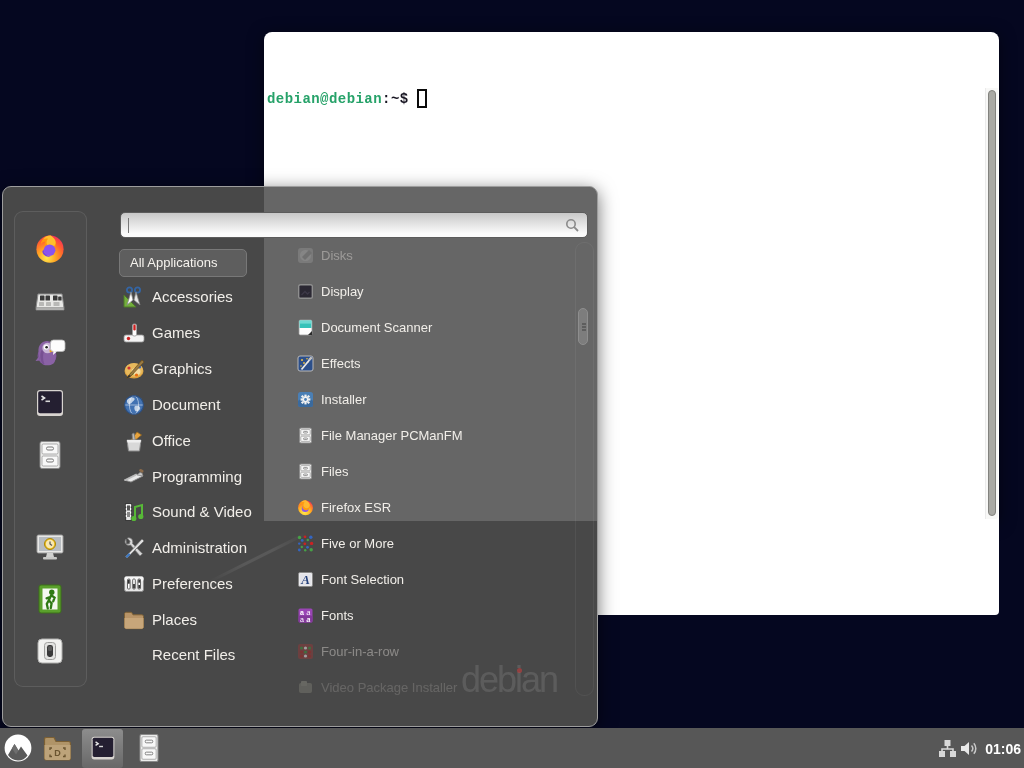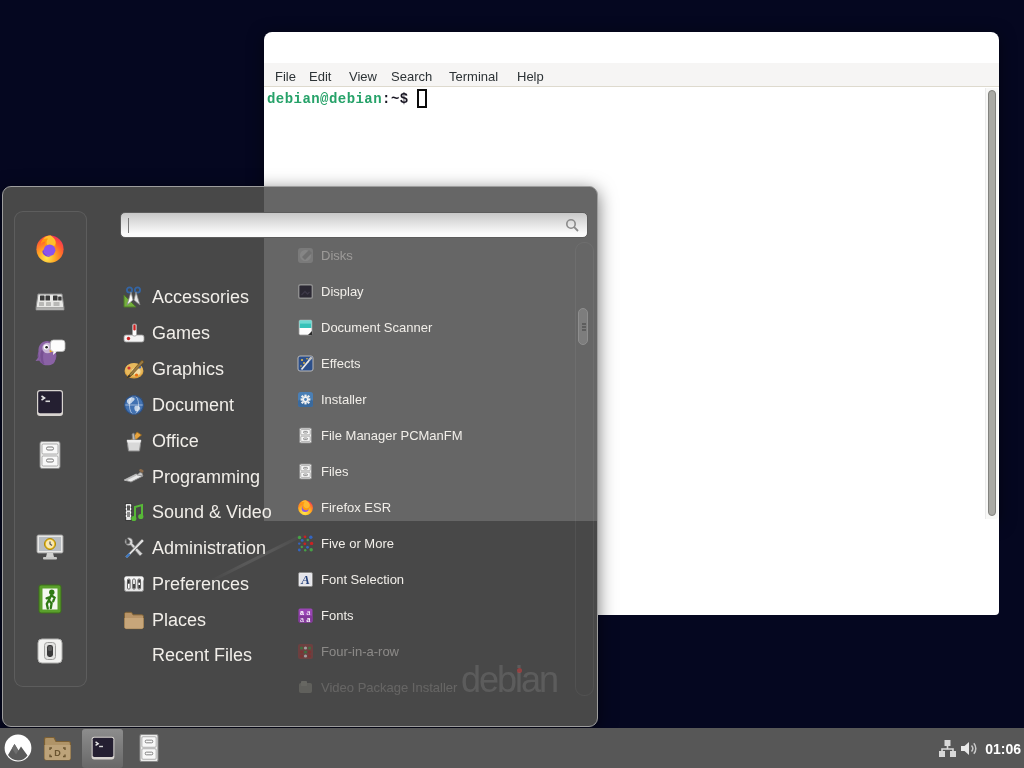--- a/index.html
+++ b/index.html
@@ -36,49 +36,41 @@
         background:rgba(255,255,255,0.165); border-top-right-radius:9px; }
   .streak { background:linear-gradient(90deg,rgba(255,255,255,0.0),rgba(255,255,255,0.09) 35%,rgba(255,255,255,0.09) 65%,rgba(255,255,255,0.0)); }
   #favbox { left:11px; top:24px; width:73px; height:476px; border-radius:9px;
         border:1px solid rgba(255,255,255,0.10); background:rgba(255,255,255,0.02); }
   .fav { left:31px; width:32px; height:32px; }
   #search { left:117px; top:25px; width:468px; height:26px; border-radius:5px;
         background:linear-gradient(#c8c8c8,#fbfbfb 85%); border:1px solid #5c5c5c; }
   #allapps { left:116px; top:62px; width:128px; height:28px; border-radius:5px;
         background:#5e5e5e; border:1px solid #787878; color:#f6f3ee;
         font-size:13px; line-height:26px; padding-left:10px; }
-  .cat { position:absolute; left:149px; font-size:18px; color:#f1eee9; line-height:16px; }
+  .cat { position:absolute; left:149px; font-size:15px; color:#f1eee9; line-height:16px; }
   .cicon { left:120px; width:22px; height:22px; }
   .app { position:absolute; left:318px; font-size:13px; color:#f1eee9; line-height:16px; }
   .aicon { left:294px; width:17px; height:17px; }
   .dim { color:rgba(230,227,222,0.42); }
   #mtrack { left:572px; top:55px; width:19px; height:454px; border-radius:9px;
         border:1px solid rgba(255,255,255,0.055); }
   #mthumb { left:575px; top:121px; width:10px; height:37px; background:#7d7d7d; border-radius:5px; border:1px solid #8e8e8e;}
   #wm { left:458px; top:472px; font-size:36px; font-weight:normal; color:rgba(255,255,255,0.115);
         letter-spacing:-2px; }
 
   
   #taskbar { left:0; top:728px; width:1024px; height:40px; background:#575757; }
   #termbtn { left:82px; top:1px; width:41px; height:39px; border-radius:3px;
         background:linear-gradient(rgba(255,255,255,0.32),rgba(255,255,255,0.10)); }
   #clock { right:3px; top:13px; font-size:14px; font-weight:bold; color:#ffffff; }
 </style>
 </head>
 <body>
 
 <div id="term" class="abs">
-  <div id="menubar" class="abs">
-    <span class="mi" style="left:11px">File</span>
-    <span class="mi" style="left:45px">Edit</span>
-    <span class="mi" style="left:85px">View</span>
-    <span class="mi" style="left:127px">Search</span>
-    <span class="mi" style="left:185px">Terminal</span>
-    <span class="mi" style="left:253px">Help</span>
-  </div>
   <div id="tcontent" class="abs">
     <div id="prompt" class="abs"><span style="color:#26a269">debian@debian</span><span style="color:#171421">:</span><span style="color:#171421">~$</span></div>
     <div id="cursor" class="abs"></div>
     <div id="tscroll" class="abs">
         <div id="tthumb" class="abs"></div>
       </div>
   </div>
 </div>
 
 <div id="menu" class="abs">
@@ -165,20 +157,21 @@
       <rect x="13" y="10" width="6" height="12" rx="2.4" fill="#3a3a3a"></rect>
       <rect x="14" y="11" width="4" height="5" rx="1.6" fill="#5a5a5a"></rect>
     </svg>
   <div id="search" class="abs">
       <svg class="abs" style="right:7px; top:5px; width:15px; height:15px" viewBox="0 0 15 15">
         <circle cx="6" cy="6" r="4.2" fill="none" stroke="#8a8a8a" stroke-width="1.6"></circle>
         <path d="M9.2 9.2 L13 13" stroke="#8a8a8a" stroke-width="1.8"></path>
       </svg>
       <div class="abs" style="left:7px; top:5px; width:1px; height:15px; background:#777"></div>
     </div>
+  <div id="allapps" class="abs">All Applications</div>
   <div id="mtrack" class="abs"></div>
   <div id="mthumb" class="abs">
       <div style="position:absolute;left:2.5px;top:14px;width:4px;height:1.5px;background:#5e5e5e"></div>
       <div style="position:absolute;left:2.5px;top:17px;width:4px;height:1.5px;background:#5e5e5e"></div>
       <div style="position:absolute;left:2.5px;top:20px;width:4px;height:1.5px;background:#5e5e5e"></div>
     </div>
 
   <svg class="cicon abs" style="top:99px" viewBox="0 0 22 22">
       <circle cx="6.5" cy="4" r="2.6" fill="none" stroke="#3465a4" stroke-width="1.8"></circle>
       <circle cx="14.5" cy="4" r="2.6" fill="none" stroke="#3465a4" stroke-width="1.8"></circle>

